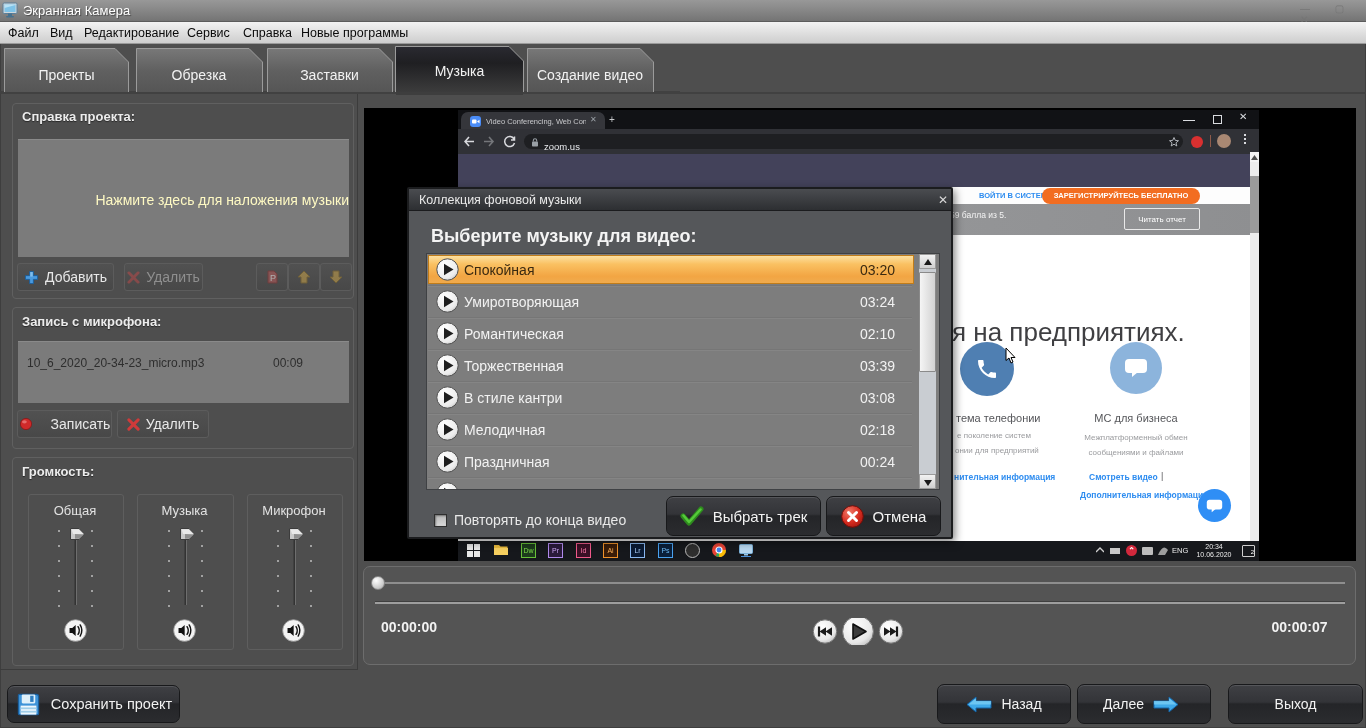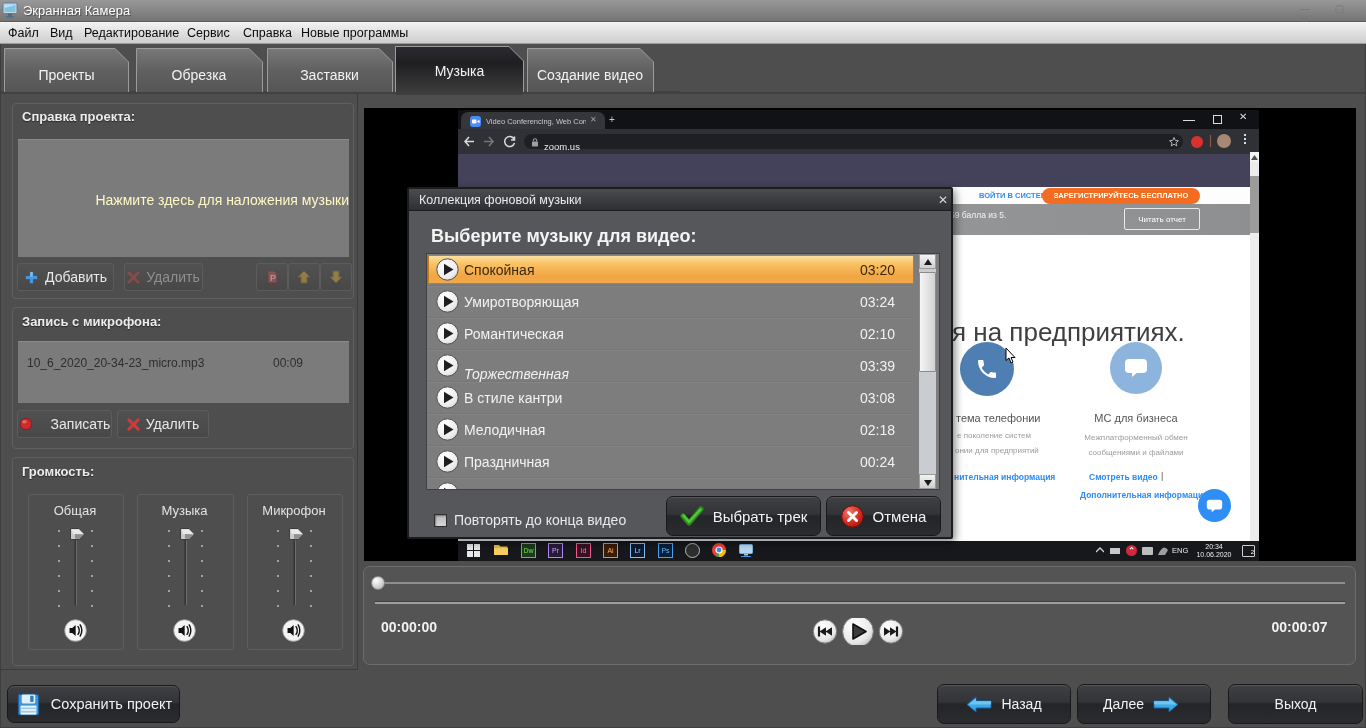--- a/index.html
+++ b/index.html
@@ -449,21 +449,21 @@
 <circle cx="11.5" cy="11.5" r="10.7" fill="url(#pg3)" stroke="#4e4e4e" stroke-width="1"></circle>
 <path d="M8 5.8 L17.5 11.5 L8 17.2 Z" fill="#1f1f1f"></path>
 <defs>
           <radialGradient id="pg3" cx="0.35" cy="0.28" r="0.95">
             <stop offset="0" stop-color="#ffffff"></stop>
             <stop offset="0.65" stop-color="#ececec"></stop>
             <stop offset="1" stop-color="#b0b0b0"></stop>
           </radialGradient>
         </defs>
       </svg>
-    <div class="abs" style="left:37px;top:112px;font-size:14px;color:#f2f2f2;font-style:italic;">Торжественная</div>
+    <div class="abs" style="left:37px;top:104px;font-size:14px;color:#f2f2f2;">Торжественная</div>
     <div class="abs" style="left:418px;top:104px;width:50px;text-align:right;font-size:14px;color:#f2f2f2;">03:39</div>
     <div class="abs" style="left:1px;top:159px;width:484px;height:1px;background:#767676;"></div>
     <div class="abs" style="left:1px;top:160px;width:484px;height:1px;background:#858585;"></div>
     <svg class="abs" style="left:9px;top:132px;" width="23" height="23" viewBox="0 0 23 23">
 <circle cx="11.5" cy="11.5" r="10.7" fill="url(#pg4)" stroke="#4e4e4e" stroke-width="1"></circle>
 <path d="M8 5.8 L17.5 11.5 L8 17.2 Z" fill="#1f1f1f"></path>
 <defs>
           <radialGradient id="pg4" cx="0.35" cy="0.28" r="0.95">
             <stop offset="0" stop-color="#ffffff"></stop>
             <stop offset="0.65" stop-color="#ececec"></stop>

